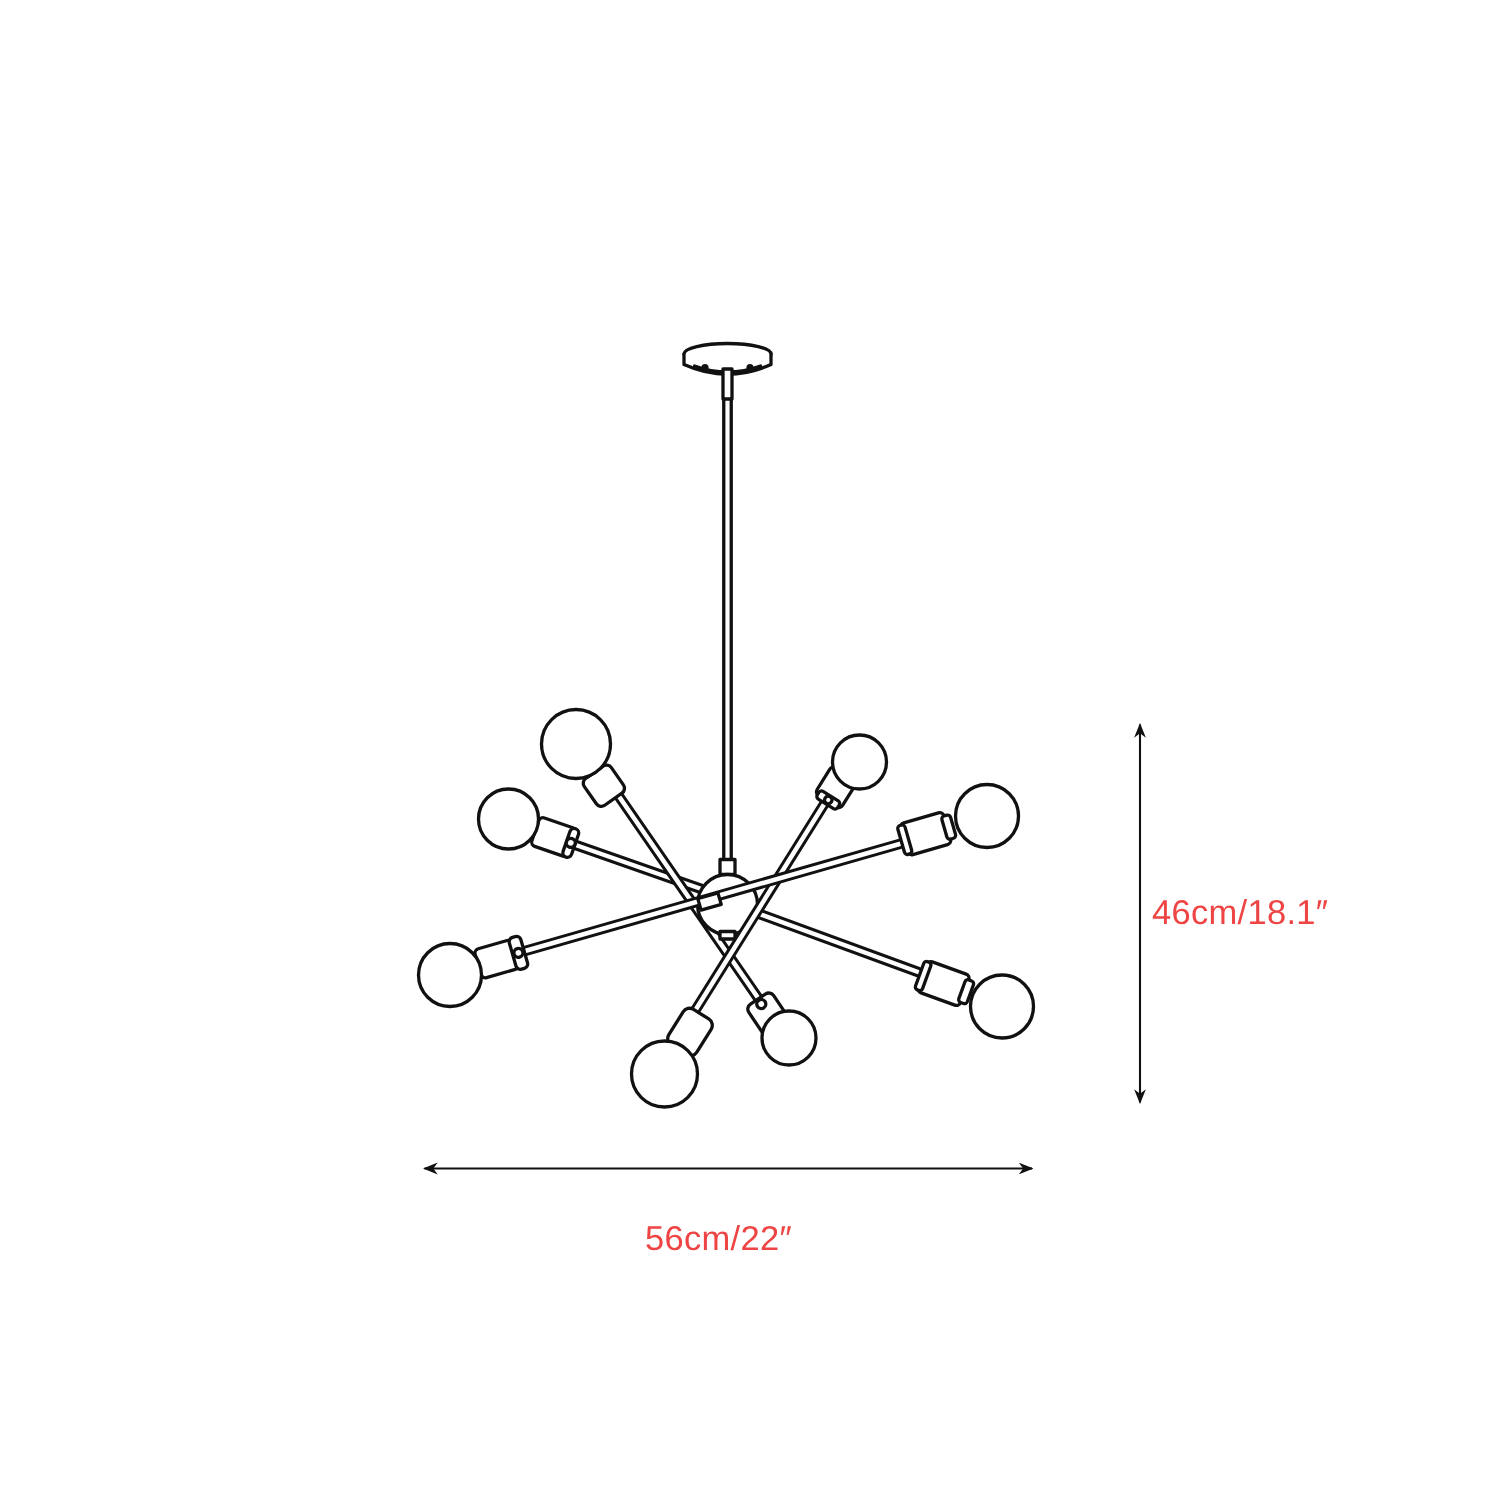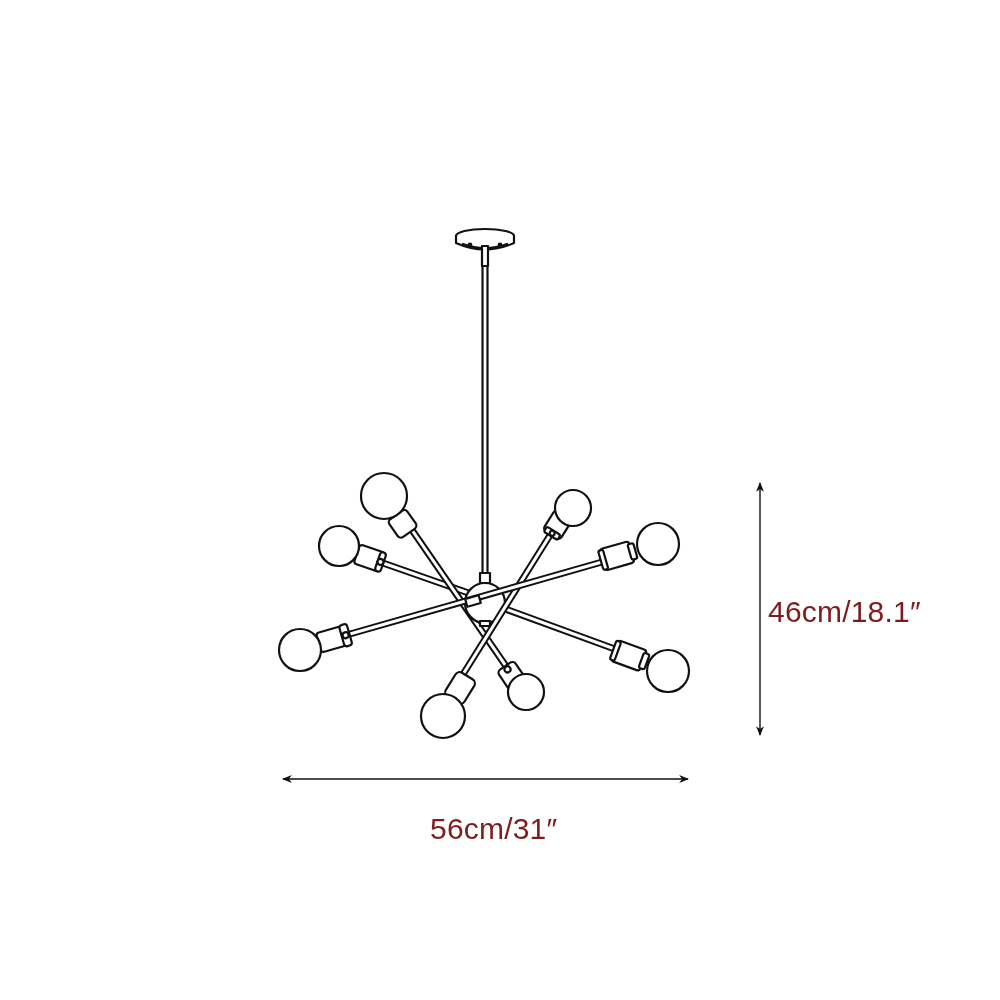--- a/index.html
+++ b/index.html
@@ -1,18 +1,18 @@
 <!DOCTYPE html>
 <html><head>
   <meta charset="utf-8">
   <style>
     html, body { margin: 0; padding: 0; background: #ffffff; }
     body { width: 1000px; height: 1000px; position: relative; overflow: hidden; font-family: "Liberation Sans", sans-serif; }
     #drawing { position: absolute; left: 0; top: 0; width: 1000px; height: 1000px; }
-    .dim-label { position: absolute; color: #7f1d1d; font-family: "Liberation Sans", sans-serif; font-size: 30px; letter-spacing: 0.2px; white-space: nowrap; }
+    .dim-label { position: absolute; color: #ef4444; font-family: "Liberation Sans", sans-serif; font-size: 23px; letter-spacing: 0.2px; white-space: nowrap; }
     #dim-height-label { left: 768px; top: 595px; }
     #dim-width-label { left: 430px; top: 812px; }
   </style>
 </head>
 <body>
 
 <svg id="drawing" viewBox="0 0 1000 1000" xmlns="http://www.w3.org/2000/svg">
   <defs>
     <marker id="arrow" viewBox="0 0 10 10" refX="9" refY="5" markerWidth="7" markerHeight="7" orient="auto-start-reverse">
       <path d="M0,1 L10,5 L0,9 L3,5 Z" fill="#111"></path>
@@ -137,13 +137,13 @@
     </g>
   </g>
 
   <g stroke="#111" stroke-width="1.4" fill="none">
     <line x1="760" y1="735" x2="760" y2="483" marker-start="url(#arrow)" marker-end="url(#arrow)"></line>
     <line x1="283" y1="779" x2="688" y2="779" marker-start="url(#arrow)" marker-end="url(#arrow)"></line>
   </g>
 </svg>
 
 <div id="dim-height-label" class="dim-label">46cm/18.1″</div>
-<div id="dim-width-label" class="dim-label">56cm/31″</div>
+<div id="dim-width-label" class="dim-label">56cm/22″</div>
 
 </body></html>

